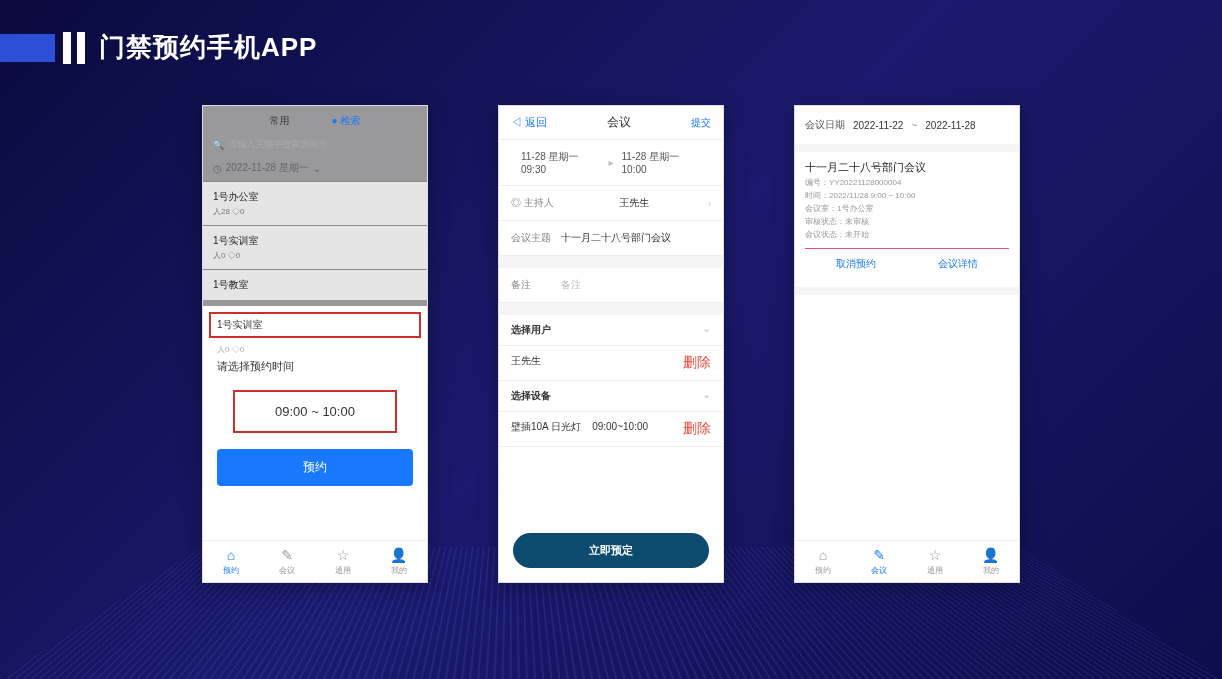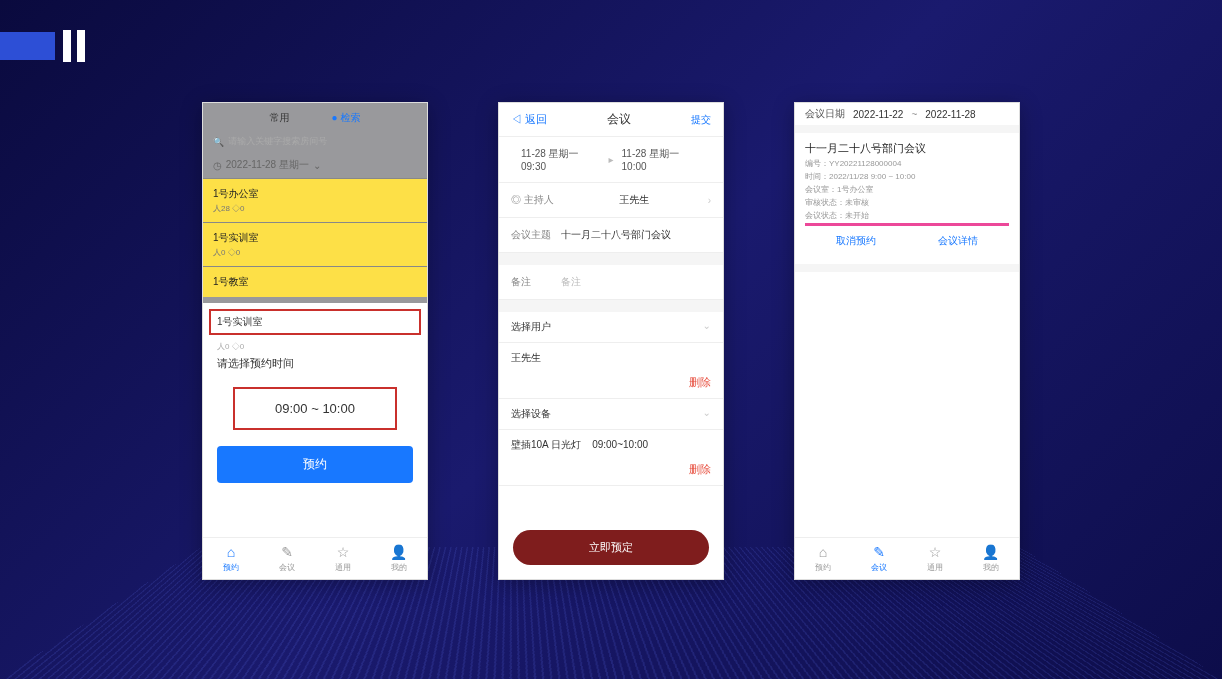--- a/index.html
+++ b/index.html
@@ -66,77 +66,78 @@
   flex-direction: column;
 }
 .phone-body { flex: 1; overflow: hidden; display: flex; flex-direction: column; }
 
 
 .p1-top { background: #99999c; padding: 6px 0; }
 .p1-tabs { display: flex; justify-content: center; gap: 10px; font-size: 10px; padding: 2px 0 6px; }
 .p1-tab-active { color: #1878ff; margin-left: 32px; }
 .p1-search { display: flex; align-items: center; padding: 4px 10px; color: #aaa; font-size: 9px; }
 .p1-date { display: flex; align-items: center; padding: 6px 10px; color: #666; font-size: 10px; }
-.p1-room { background: #fde047; padding: 8px 10px; border-top: 1px solid #888; }
+.p1-room { background: #e5e5e5; padding: 8px 10px; border-top: 1px solid #888; }
 .p1-room-name { font-size: 10px; color: #222; }
 .p1-room-meta { font-size: 8px; color: #777; margin-top: 2px; }
 .p1-white { background: #fff; }
 .p1-selected-room { border: 2px solid #c9302c; margin: 6px; padding: 4px 6px; font-size: 10px; }
 .p1-prompt { font-size: 11px; color: #333; padding: 4px 14px; }
 .p1-time-box { border: 2px solid #c9302c; margin: 12px 30px; padding: 12px 10px; text-align: center; font-size: 13px; }
 .p1-book-btn { background: #1878ff; color: #fff; margin: 16px 14px; padding: 10px 0; text-align: center; border-radius: 4px; font-size: 12px; }
 
 
 .p2-header { display: flex; justify-content: space-between; align-items: center; padding: 8px 12px; border-bottom: 1px solid #eee; }
 .p2-back { color: #1878ff; font-size: 11px; }
 .p2-title { font-size: 12px; font-weight: 500; }
 .p2-submit { color: #1878ff; font-size: 10px; }
 .p2-datetime { display: flex; align-items: center; padding: 10px 22px; border-bottom: 1px solid #eee; font-size: 10px; color: #555; }
 .p2-dt-col { flex: 1; }
 .p2-arrow { color: #bbb; padding: 0 8px; }
 .p2-row { display: flex; align-items: center; padding: 10px 12px; border-bottom: 1px solid #eee; font-size: 10px; }
 .p2-label { color: #888; width: 50px; }
 .p2-value { flex: 1; color: #333; }
 .p2-chev { color: #ccc; }
-.p2-section-label { padding: 8px 12px; font-size: 10px; color: #333; display: flex; justify-content: space-between; border-bottom: 1px solid #eee; }
+.p2-section-label { padding: 8px 12px; font-size: 10px; color: #333; display: flex; justify-content: space-between; border-bottom: 1px solid #eee; font-weight: bold; }
 .p2-user-row { display: flex; justify-content: space-between; padding: 8px 12px; font-size: 10px; border-bottom: 1px solid #eee; }
-.p2-del { color: #e74c3c; font-size: 11px; margin-top: 24px; }
+.p2-del { color: #e74c3c; font-size: 14px; }
 .p2-gap { height: 12px; background: #f5f5f5; }
 .p2-bottom { margin-top: auto; padding: 14px; }
-.p2-book-btn { background: #7f1d1d; color: #fff; padding: 10px 0; text-align: center; border-radius: 18px; font-size: 11px; }
-
-
-.p3-daterange { display: flex; align-items: center; padding: 4px 10px; font-size: 10px; }
+.p2-book-btn { background: #0c4a6e; color: #fff; padding: 10px 0; text-align: center; border-radius: 18px; font-size: 11px; font-weight: bold; }
+
+
+.p3-daterange { display: flex; align-items: center; padding: 12px 10px; font-size: 10px; }
 .p3-dr-label { color: #555; margin-right: 8px; }
 .p3-dr-date { color: #333; }
 .p3-dr-sep { color: #999; margin: 0 8px; }
 .p3-card { padding: 8px 10px; }
 .p3-meeting-title { font-size: 11px; font-weight: 500; color: #222; }
 .p3-meta-line { font-size: 8px; color: #999; margin-top: 2px; }
-.p3-actions { display: flex; border-top: 3px solid #ec4899; margin-top: 2px; }
+.p3-actions { display: flex; border-top: 1px solid #ec4899; margin-top: 8px; }
 .p3-action { flex: 1; text-align: center; padding: 8px 0; color: #1878ff; font-size: 10px; }
 .p3-divider { height: 8px; background: #f5f5f5; }
 
 
 .tabbar { display: flex; border-top: 1px solid #eee; padding: 6px 0; }
 .tab-item { flex: 1; display: flex; flex-direction: column; align-items: center; font-size: 8px; color: #999; }
 .tab-item.active { color: #1878ff; }
 .tab-icon { width: 16px; height: 16px; margin-bottom: 2px; display: flex; align-items: center; justify-content: center; font-size: 14px; }
 </style>
 </head>
 <body>
 
 <div class="bg-lines"></div>
 
 <div class="header">
   <div class="header-bars">
     <div class="bar-blue"></div>
     <div class="bar-white1"></div>
     <div class="bar-white2"></div>
   </div>
+  <div class="header-title">门禁预约手机APP</div>
 </div>
 
 <div class="phones">
 
   <div class="phone">
     <div class="phone-body">
       <div class="p1-top">
         <div class="p1-tabs">
           <span>常用</span>
           <span class="p1-tab-active">● 检索</span>

